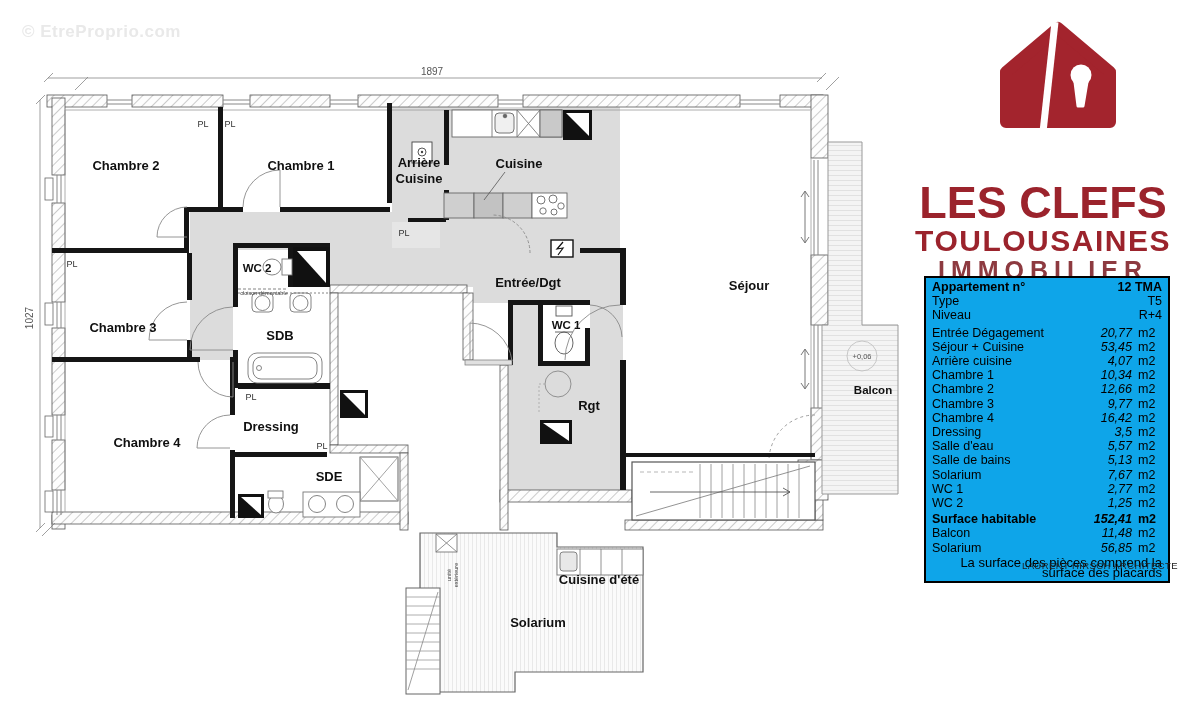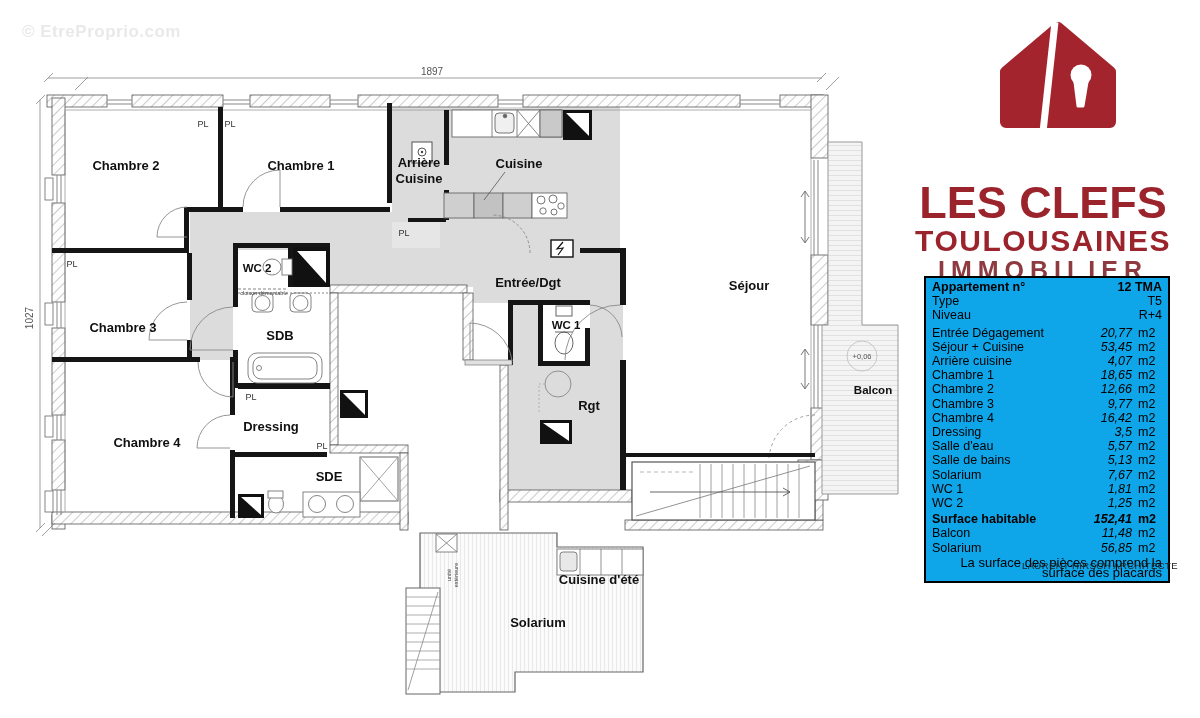--- a/index.html
+++ b/index.html
@@ -354,21 +354,21 @@
           <span class="c-value">53,45</span>
           <span class="c-unit">m2</span>
         </div>
         <div class="trow">
           <span class="c-label">Arrière cuisine</span>
           <span class="c-value">4,07</span>
           <span class="c-unit">m2</span>
         </div>
         <div class="trow">
           <span class="c-label">Chambre 1</span>
-          <span class="c-value">18,65</span>
+          <span class="c-value">10,34</span>
           <span class="c-unit">m2</span>
         </div>
         <div class="trow">
           <span class="c-label">Chambre 2</span>
           <span class="c-value">12,66</span>
           <span class="c-unit">m2</span>
         </div>
         <div class="trow">
           <span class="c-label">Chambre 3</span>
           <span class="c-value">9,77</span>
@@ -394,21 +394,21 @@
           <span class="c-value">5,13</span>
           <span class="c-unit">m2</span>
         </div>
         <div class="trow">
           <span class="c-label">Solarium</span>
           <span class="c-value">7,67</span>
           <span class="c-unit">m2</span>
         </div>
         <div class="trow">
           <span class="c-label">WC 1</span>
-          <span class="c-value">1,81</span>
+          <span class="c-value">2,77</span>
           <span class="c-unit">m2</span>
         </div>
         <div class="trow">
           <span class="c-label">WC 2</span>
           <span class="c-value">1,25</span>
           <span class="c-unit">m2</span>
         </div>
       </div>
     <div class="trow bold" id="row-total">
       <span class="c-label">Surface habitable</span>

